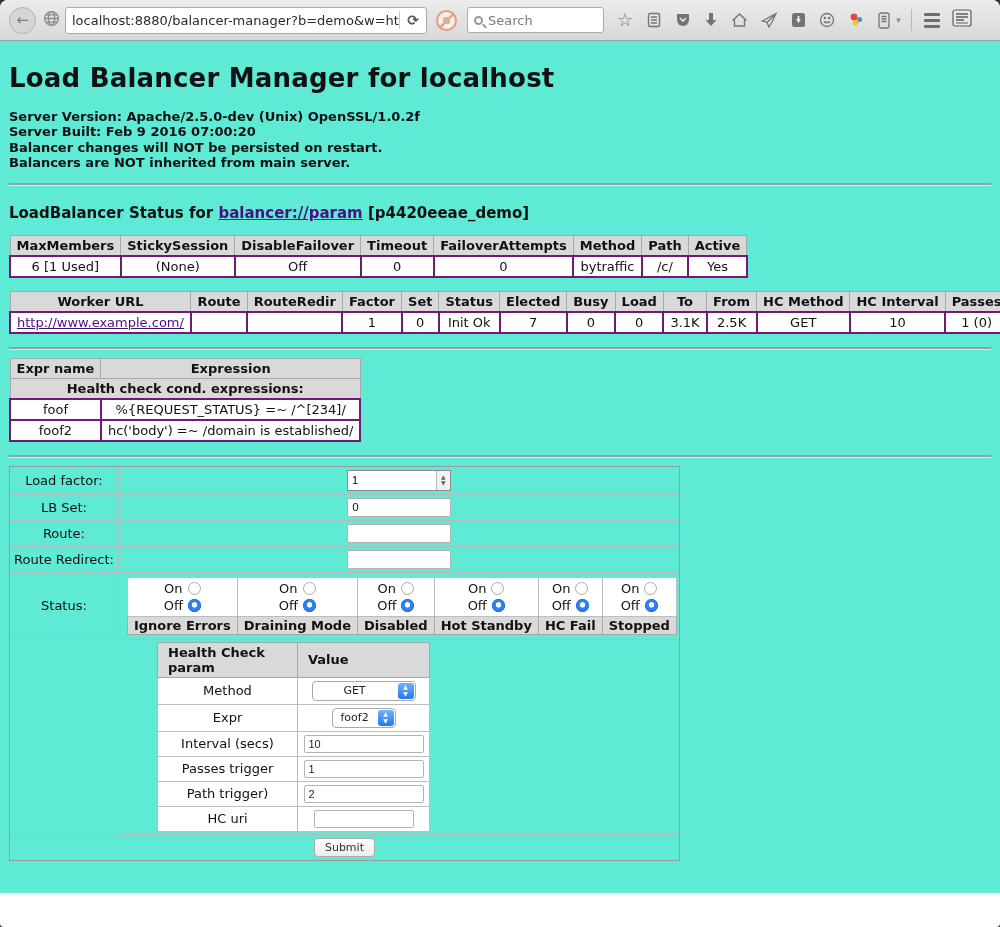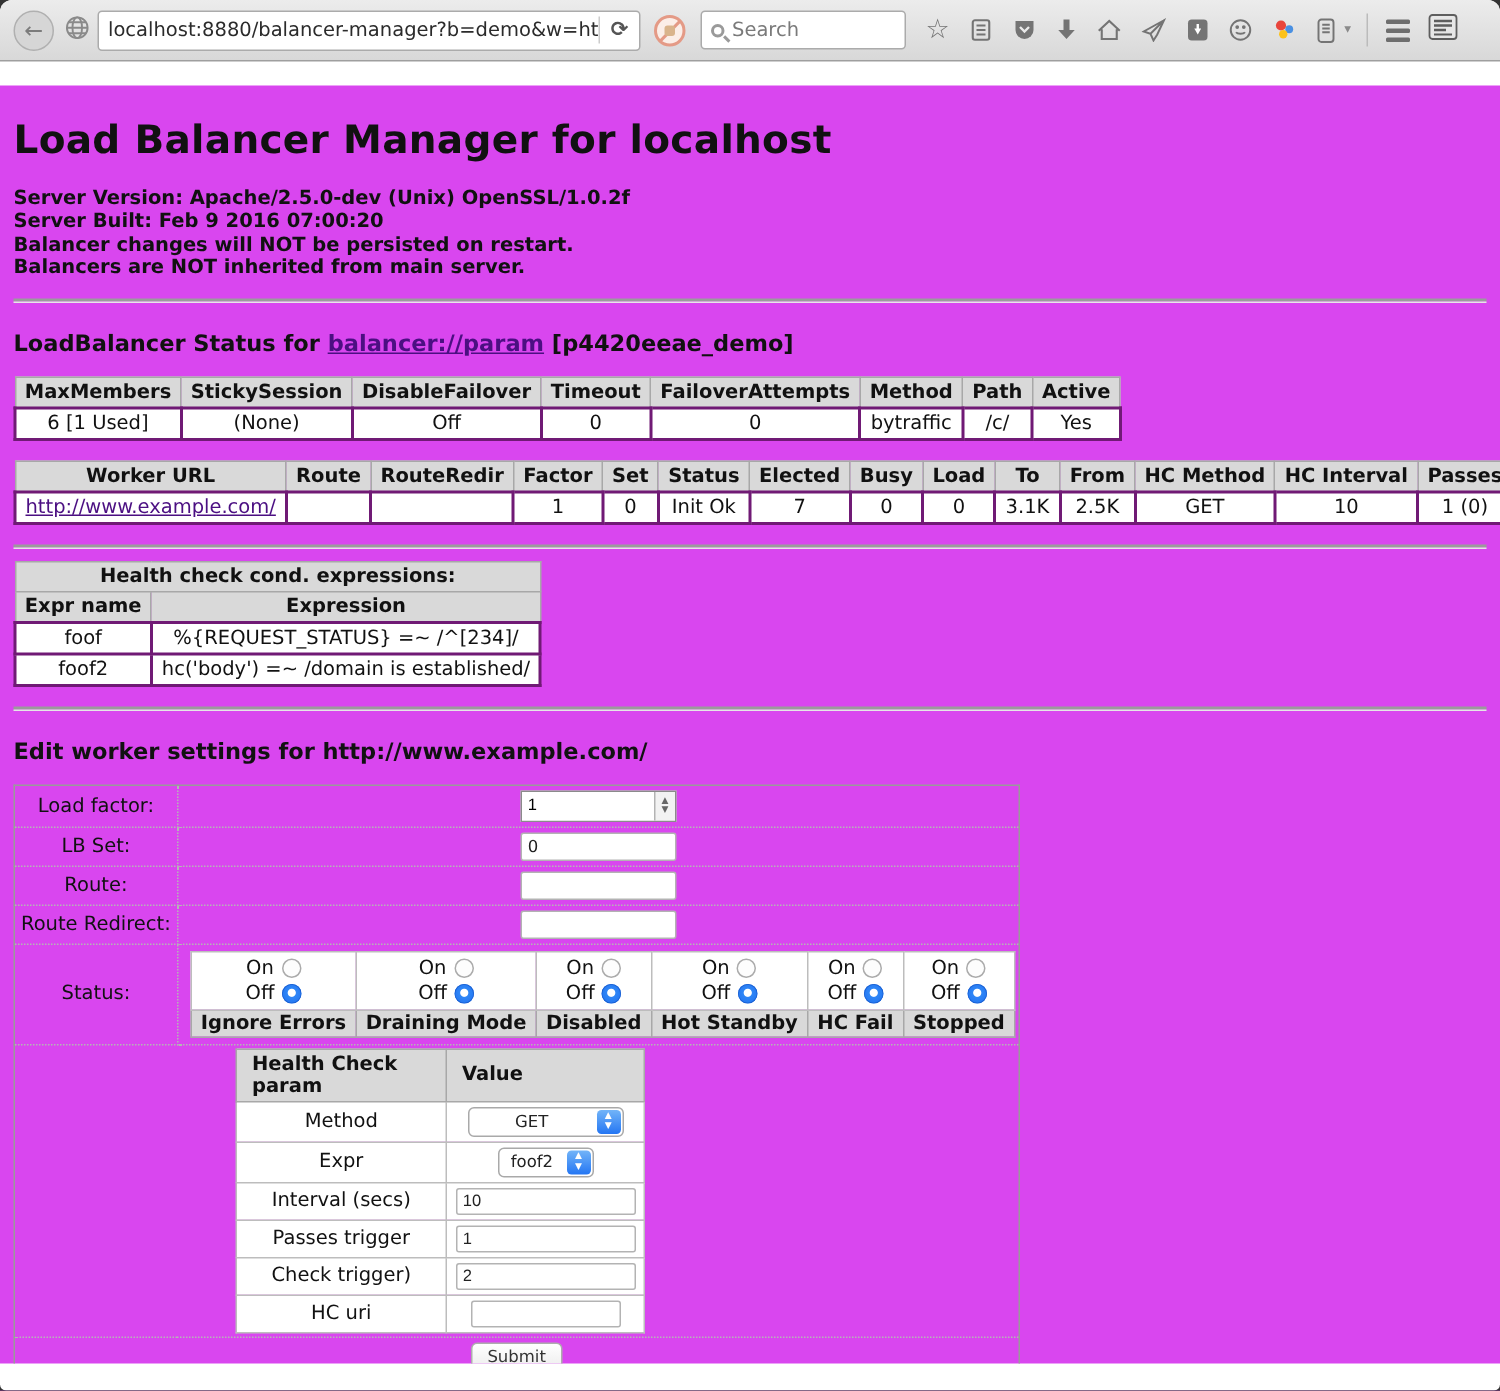--- a/index.html
+++ b/index.html
@@ -31,21 +31,21 @@
   .ticons { display:flex; align-items:center; gap:13px; margin-left:13px; color:#747474; }
   .ticons svg { display:block; }
   .star { font-size:18px; line-height:1; color:#747474; }
   .caret { font-size:9px; color:#8a8a8a; margin-left:-7px; }
   .tsep { width:1px; height:22px; background:#bbb; margin-left:10px; }
   .burger { margin-left:12px; display:flex; flex-direction:column; gap:3px; }
   .burger i { display:block; width:16px; height:3px; background:#6e6e6e; border-radius:1px; }
   .gridicon { margin-left:12px; margin-right:0; }
 
   
-  .content { background:#d946ef; height:852px; padding:0 9px; overflow:hidden;margin-top:16px; }
+  .content { background:#5eead4; height:852px; padding:0 9px; overflow:hidden; }
   h1.pagetitle { font-size:26px; color:#111; padding-top:22px; margin-bottom:16px; letter-spacing:0.2px; }
   .serverinfo { font-size:13px; color:#111; line-height:15.4px; margin-bottom:12px;font-weight:bold; }
   hr.rule { border:none; border-top:2px solid #9b9b9b; border-bottom:1px solid #e6e6e6; margin:8px 0; }
   h3.section { font-size:15px; color:#111; margin:18px 0 13px 0; }
   h3.section a { color:#4b0f82; }
 
   table.t { border-collapse:collapse; font-size:13px; color:#111; margin-bottom:13px; }
   table.t th { background:#d9d9d9; font-weight:bold; padding:2px 6px; border:1px solid #a8a8a8; white-space:nowrap; }
   table.t td { background:#fff; padding:2px 6px; border:2px solid #701a75; text-align:center; white-space:nowrap; }
   table.t { border:1px solid #8a8a8a; }
@@ -259,40 +259,39 @@
 
       </tr>
     </tbody>
       </table>
 
     <hr class="rule">
 
     <table class="t" style="margin-top:3px;">
       <tbody>
           <tr>
+        <th>Expr name</th>
+        <th>Expression</th>
+      </tr>
+      <tr>
             <th colspan="2">Health check cond. expressions:</th>
           </tr>
       <tr>
-        <th>Expr name</th>
-        <th>Expression</th>
-      </tr>
-      <tr>
         <td>foof</td>
         <td class="leftcell">%{REQUEST_STATUS} =~ /^[234]/</td>
       </tr>
       <tr>
         <td>foof2</td>
         <td class="leftcell">hc('body') =~ /domain is established/</td>
       </tr>
     </tbody>
       </table>
 
     <hr class="rule">
 
-    <h3 class="section">Edit worker settings for http://www.example.com/</h3>
 
     <table class="form">
       <tbody>
       <tr>
         <td class="flabel">Load factor:</td>
         <td class="fvalue">
           <span class="numwrap">
             <input type="text" value="1" style="">
             <span class="stepper">▲<br>▼</span>
           </span>
@@ -417,21 +416,21 @@
             </tr>
             <tr>
               <td class="hclabel">Interval (secs)</td>
               <td class="hcval"><input class="hcinput" type="text" value="10" style=""></td>
             </tr>
             <tr>
               <td class="hclabel">Passes trigger</td>
               <td class="hcval"><input class="hcinput" type="text" value="1" style=""></td>
             </tr>
             <tr>
-              <td class="hclabel">Check trigger)</td>
+              <td class="hclabel">Path trigger)</td>
               <td class="hcval"><input class="hcinput" type="text" value="2" style=""></td>
             </tr>
             <tr>
               <td class="hclabel">HC uri</td>
               <td class="hcval"><input class="hcinput hcuriinput" type="text" value="" style=""></td>
             </tr>
           </tbody>
               </table>
         </td>
       </tr>

